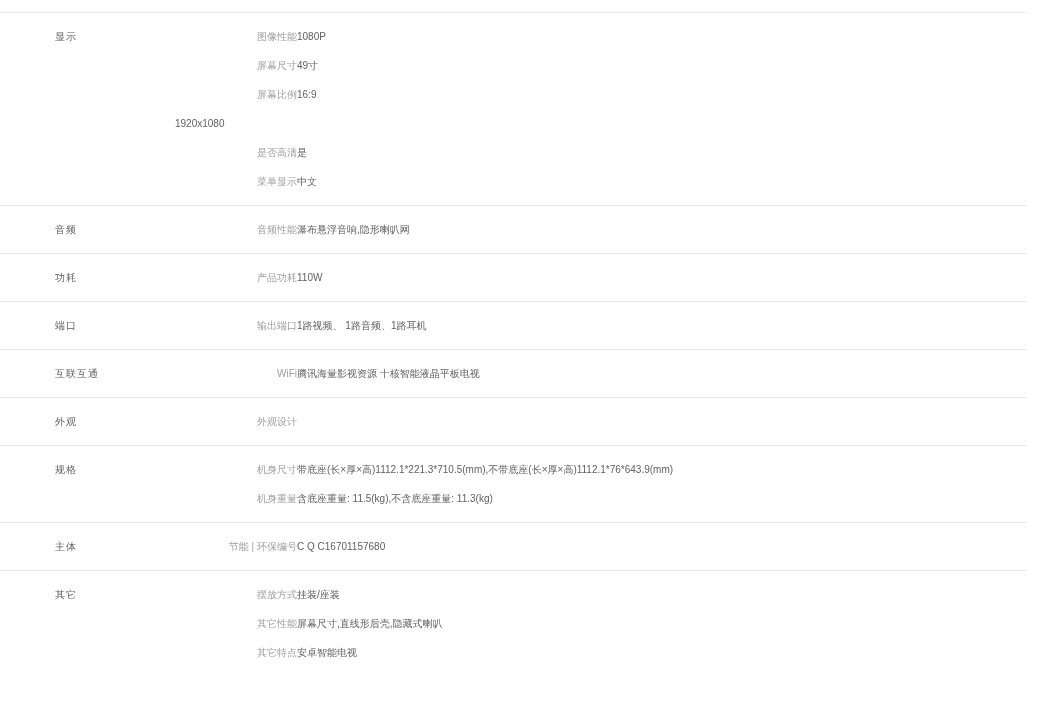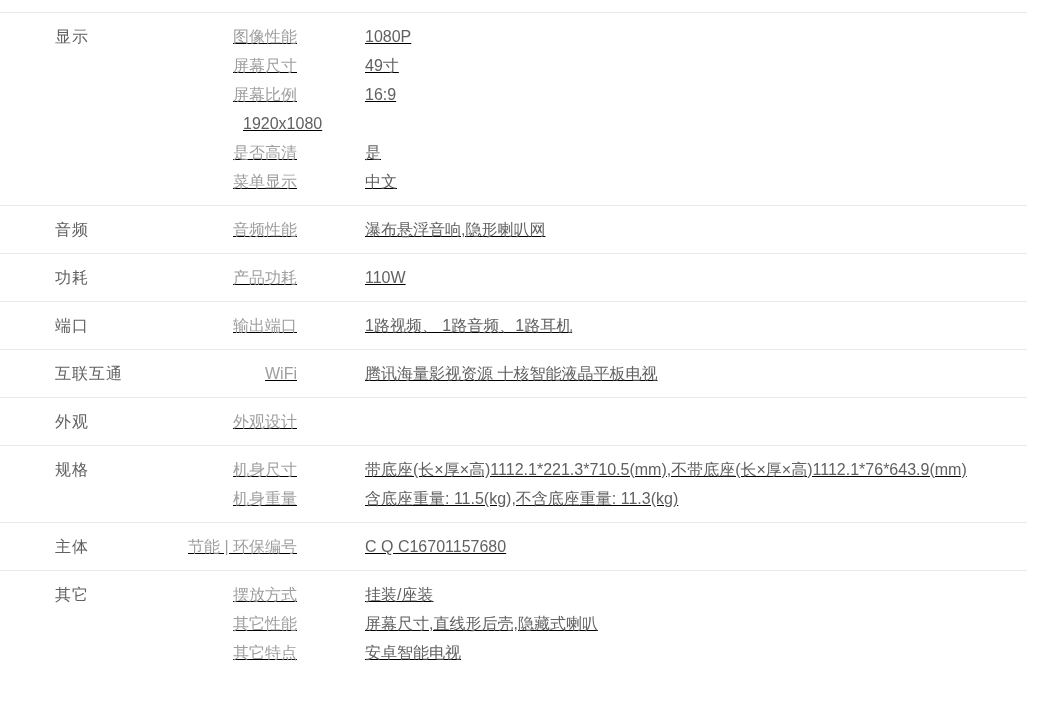--- a/index.html
+++ b/index.html
@@ -10,21 +10,21 @@
   }
   body {
     width: 1052px;
     height: 728px;
     overflow: hidden;
     position: relative;
   }
   .spec-table {
     margin-top: 12px;
     width: 1027px;
-    font-size: 16px;
+    font-size: 10px;
   }
   .spec-section {
     border-top: 1px solid #e9e9e9;
     display: flex;
     align-items: flex-start;
     padding: 9px 0;
   }
   .sec-name {
     flex: none;
     width: 120px;
@@ -33,32 +33,30 @@
     color: #616161;
     letter-spacing: 1px;
   }
   .rows {
     flex: 1 1 auto;
     min-width: 0;
   }
   .spec-row {
     display: flex;
     align-items: flex-end;
-    text-decoration: underline;
   }
   .spec-label {
     flex: none;
     width: 122px;
     text-align: right;
     line-height: 29px;
     color: #9e9e9e;
   }
   .spec-value {
     flex: none;
-    margin-left: 68px;
     width: 630px;
     line-height: 29px;
     color: #616161;
     word-break: break-all;
   }
 </style>
 </head>
 <body>
 
 <div class="spec-table" id="spec-table">

